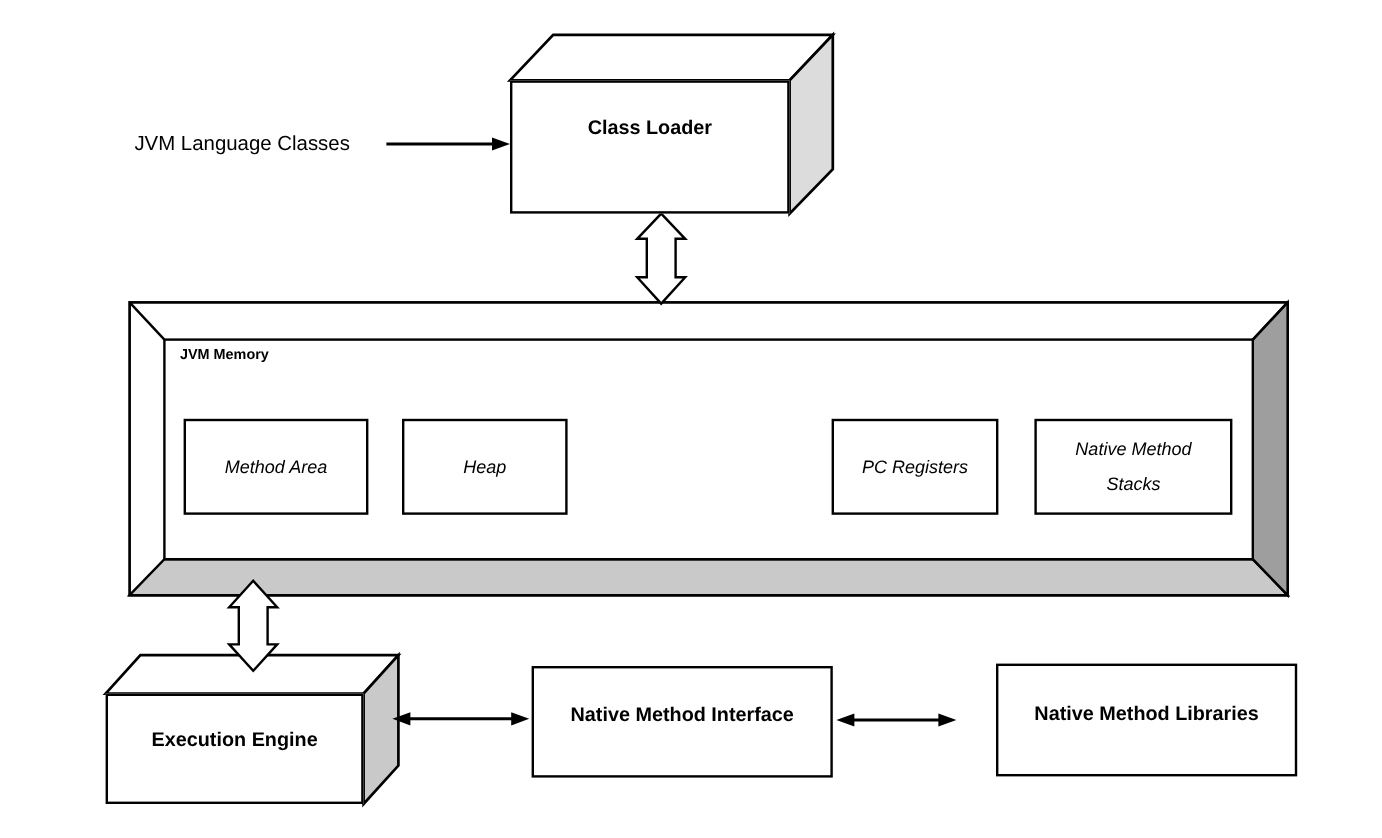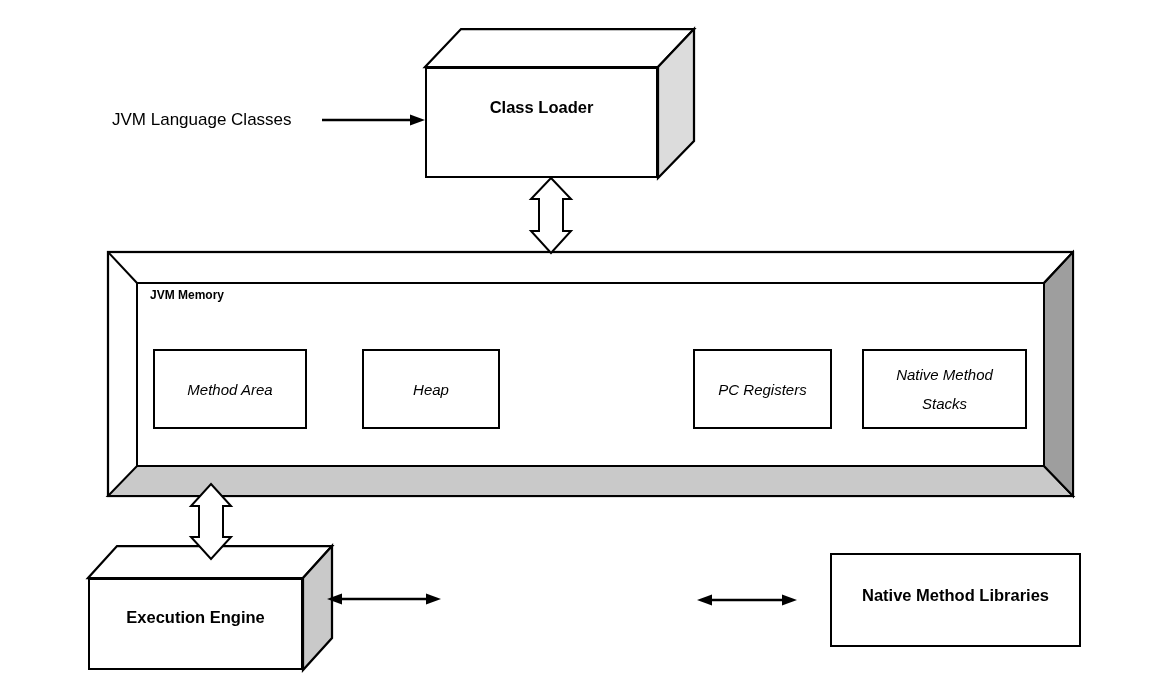--- a/index.html
+++ b/index.html
@@ -36,21 +36,21 @@
   #native-method-libraries { left: 802px; top: 553px; width: 251px; height: 94px;  padding-bottom: 10px; margin-left: 28px; }
   .mem-box {
     top: 349px;
     height: 80px;
     font-style: italic;
     font-size: 15px;
     line-height: 29px;
     padding: 0 13px;
   }
   #mem-method-area          { left: 153px; width: 154px; }
-  #mem-heap                 { left: 362px; width: 138px; }
+  #mem-heap                 { left: 335px; width: 138px; }
   #mem-jvm-language-stacks  { left: 514px; width: 162px; }
   #mem-pc-registers         { left: 693px; width: 139px; }
   #mem-native-method-stacks { left: 862px; width: 165px; }
   .float-label { position: absolute; z-index: 2; white-space: nowrap; }
   #input-label      { left: 112px; top: 110px; font-size: 17px; }
   #jvm-memory-label { left: 150px; top: 288px; font-weight: bold; font-size: 12px; }
 </style>
 </head>
 <body>
 
@@ -111,18 +111,21 @@
     <span>PC Registers</span>
   </div>
   <div class="box mem-box" id="mem-native-method-stacks">
     <span>Native Method Stacks</span>
   </div>
 
   <div class="box bold-label" id="execution-engine">
     <span>Execution Engine</span>
   </div>
 
+  <div class="box bold-label" id="native-method-interface">
+    <span>Native Method Interface</span>
+  </div>
 
   <div class="box bold-label" id="native-method-libraries">
     <span>Native Method Libraries</span>
   </div>
 
 </div>
 
 </body></html>

